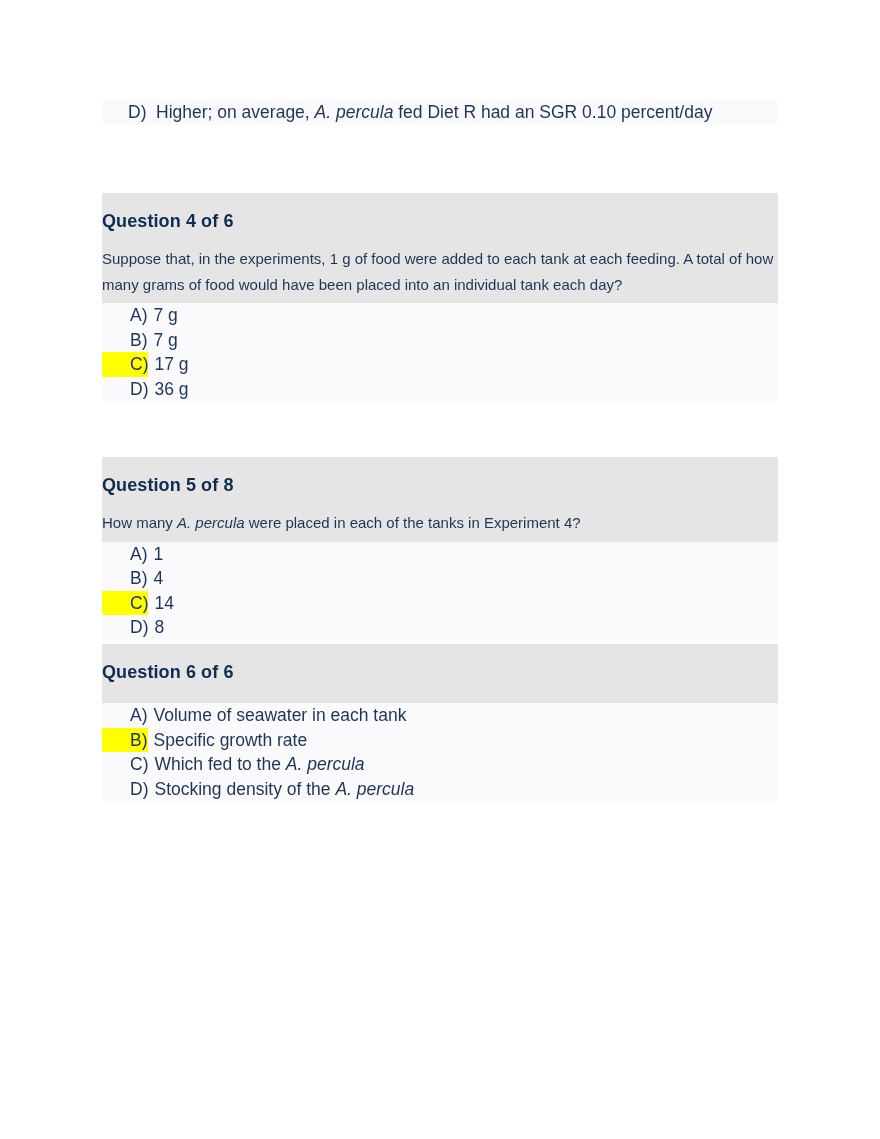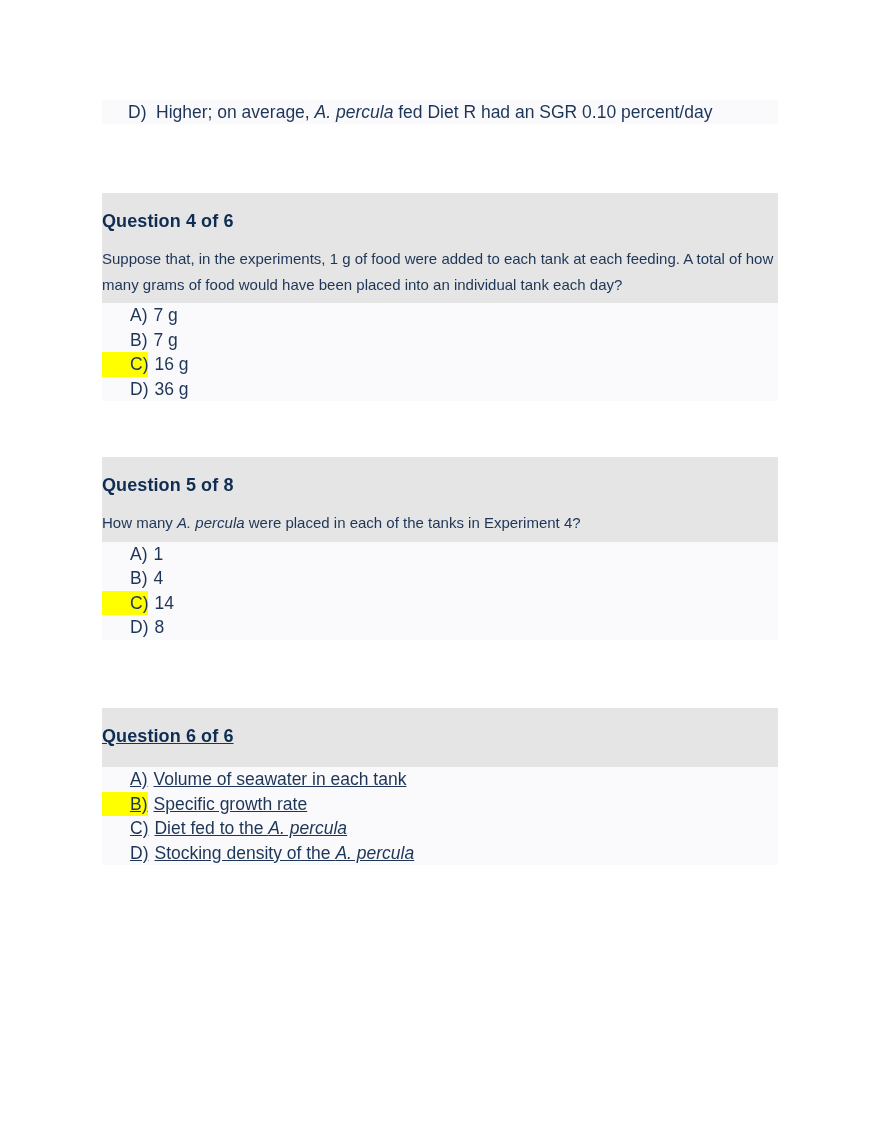--- a/index.html
+++ b/index.html
@@ -124,21 +124,21 @@
       <li class="option">
         <span class="opt-letter">A)</span>
         <span class="opt-body">7 g</span>
       </li>
       <li class="option">
         <span class="opt-letter">B)</span>
         <span class="opt-body">7 g</span>
       </li>
       <li class="option">
         <span class="opt-letter hl">C)</span>
-        <span class="opt-body">16 g</span>
+        <span class="opt-body">17 g</span>
       </li>
       <li class="option">
         <span class="opt-letter">D)</span>
         <span class="opt-body">36 g</span>
       </li>
     </ul>
   </div>
 
   <div class="qblock" style="top:457px;">
     <div class="qpanel">
@@ -158,36 +158,36 @@
         <span class="opt-letter hl">C)</span>
         <span class="opt-body">14</span>
       </li>
       <li class="option">
         <span class="opt-letter">D)</span>
         <span class="opt-body">8</span>
       </li>
     </ul>
   </div>
 
-  <div class="qblock" style="top:708px;text-decoration:underline;">
+  <div class="qblock" style="top:644px;">
     <div class="qpanel">
       <h2 class="qtitle">Question 6 of 6</h2>
     </div>
     <ul class="options">
       <li class="option">
         <span class="opt-letter">A)</span>
         <span class="opt-body">Volume of seawater in each tank</span>
       </li>
       <li class="option">
         <span class="opt-letter hl">B)</span>
         <span class="opt-body">Specific growth rate</span>
       </li>
       <li class="option">
         <span class="opt-letter">C)</span>
-        <span class="opt-body"><span>Diet fed to the </span><i class="sp">A. percula</i></span>
+        <span class="opt-body"><span>Which fed to the </span><i class="sp">A. percula</i></span>
       </li>
       <li class="option">
         <span class="opt-letter">D)</span>
         <span class="opt-body"><span>Stocking density of the </span><i class="sp">A. percula</i></span>
       </li>
     </ul>
   </div>
 
 </div>
 

